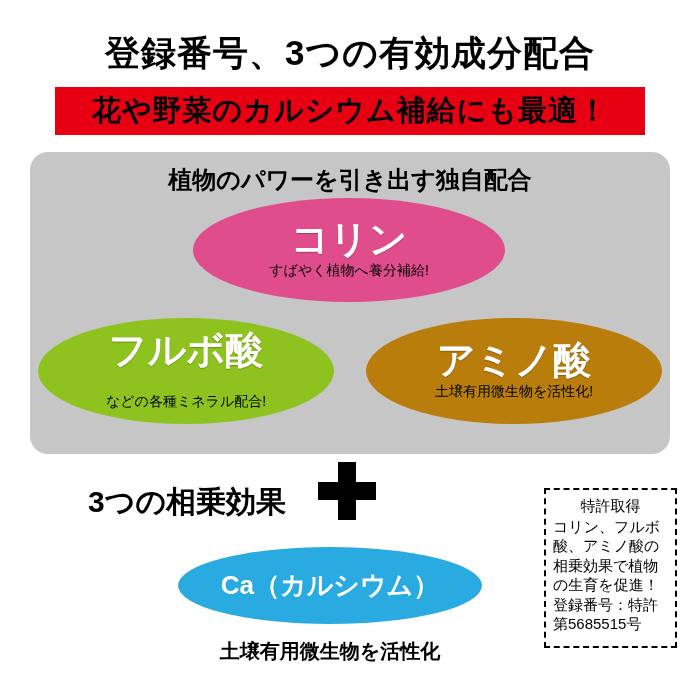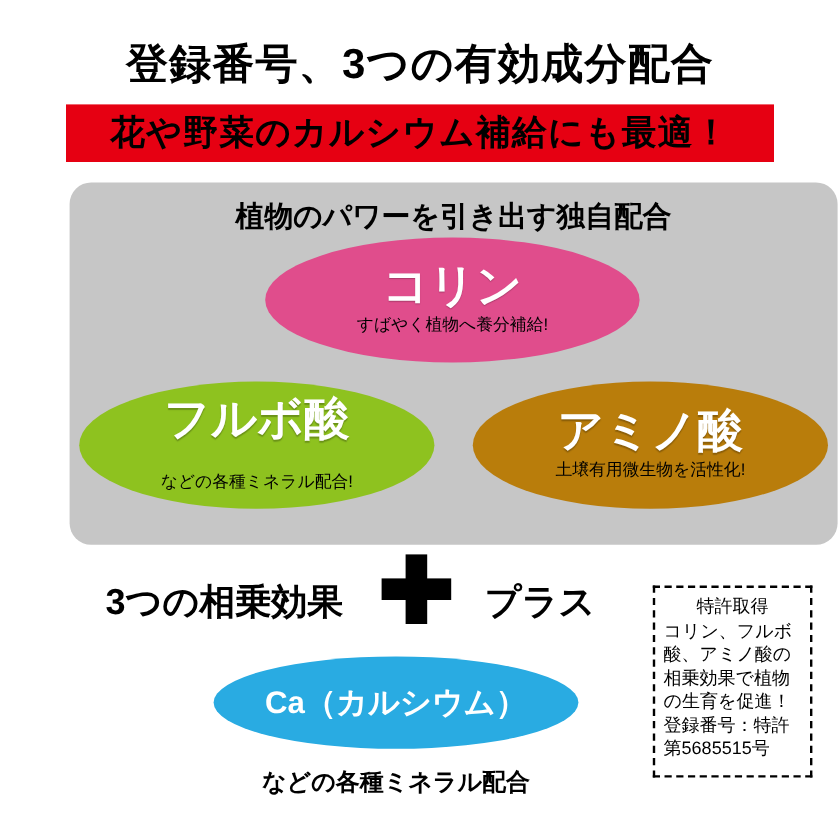--- a/index.html
+++ b/index.html
@@ -11,21 +11,21 @@
     position:absolute;top:30px;left:0;width:100%;margin:0;text-align:center;
     font-size:35px;font-weight:bold;letter-spacing:1px;color:#000;
   }
   .banner{
     position:absolute;top:87px;left:55px;width:590px;height:48px;background:#e60012;
     display:flex;align-items:center;justify-content:center;
   }
   .banner-text{color:#000000;font-size:29px;font-weight:bold;letter-spacing:1px;}
   .graybox{
     position:absolute;top:152px;left:30px;width:640px;height:302px;
-    background:#c6c6c6;border-radius:18px;margin-left:28px;
+    background:#c6c6c6;border-radius:18px;
   }
   .graybox-heading{
     position:absolute;top:12px;left:0;width:100%;text-align:center;
     font-size:24px;font-weight:bold;color:#000;
   }
   .bubble{
     position:absolute;border-radius:50%;
     display:flex;flex-direction:column;align-items:center;justify-content:center;
     text-align:center;
   }
@@ -85,27 +85,26 @@
     </div>
   </div>
 
   <span class="synergy-label">3つの相乗効果</span>
 
   <span class="plus-icon">
     <span class="plus-v"></span>
     <span class="plus-h"></span>
   </span>
 
-  <span class="plus-label">プラス</span>
 
   <div class="patent-box">
     <div class="patent-title">特許取得</div>
     <div class="patent-body">コリン、フルボ酸、アミノ酸の相乗効果で植物の生育を促進！</div>
     <div class="patent-reg">登録番号：特許第5685515号</div>
   </div>
 
   <div class="ca-ellipse">
     <span class="ca-label">Ca（カルシウム）</span>
   </div>
 
-  <div class="bottom-caption">などの各種ミネラル配合</div>
+  <div class="bottom-caption">土壌有用微生物を活性化</div>
 
 </div>
 
 </body></html>

